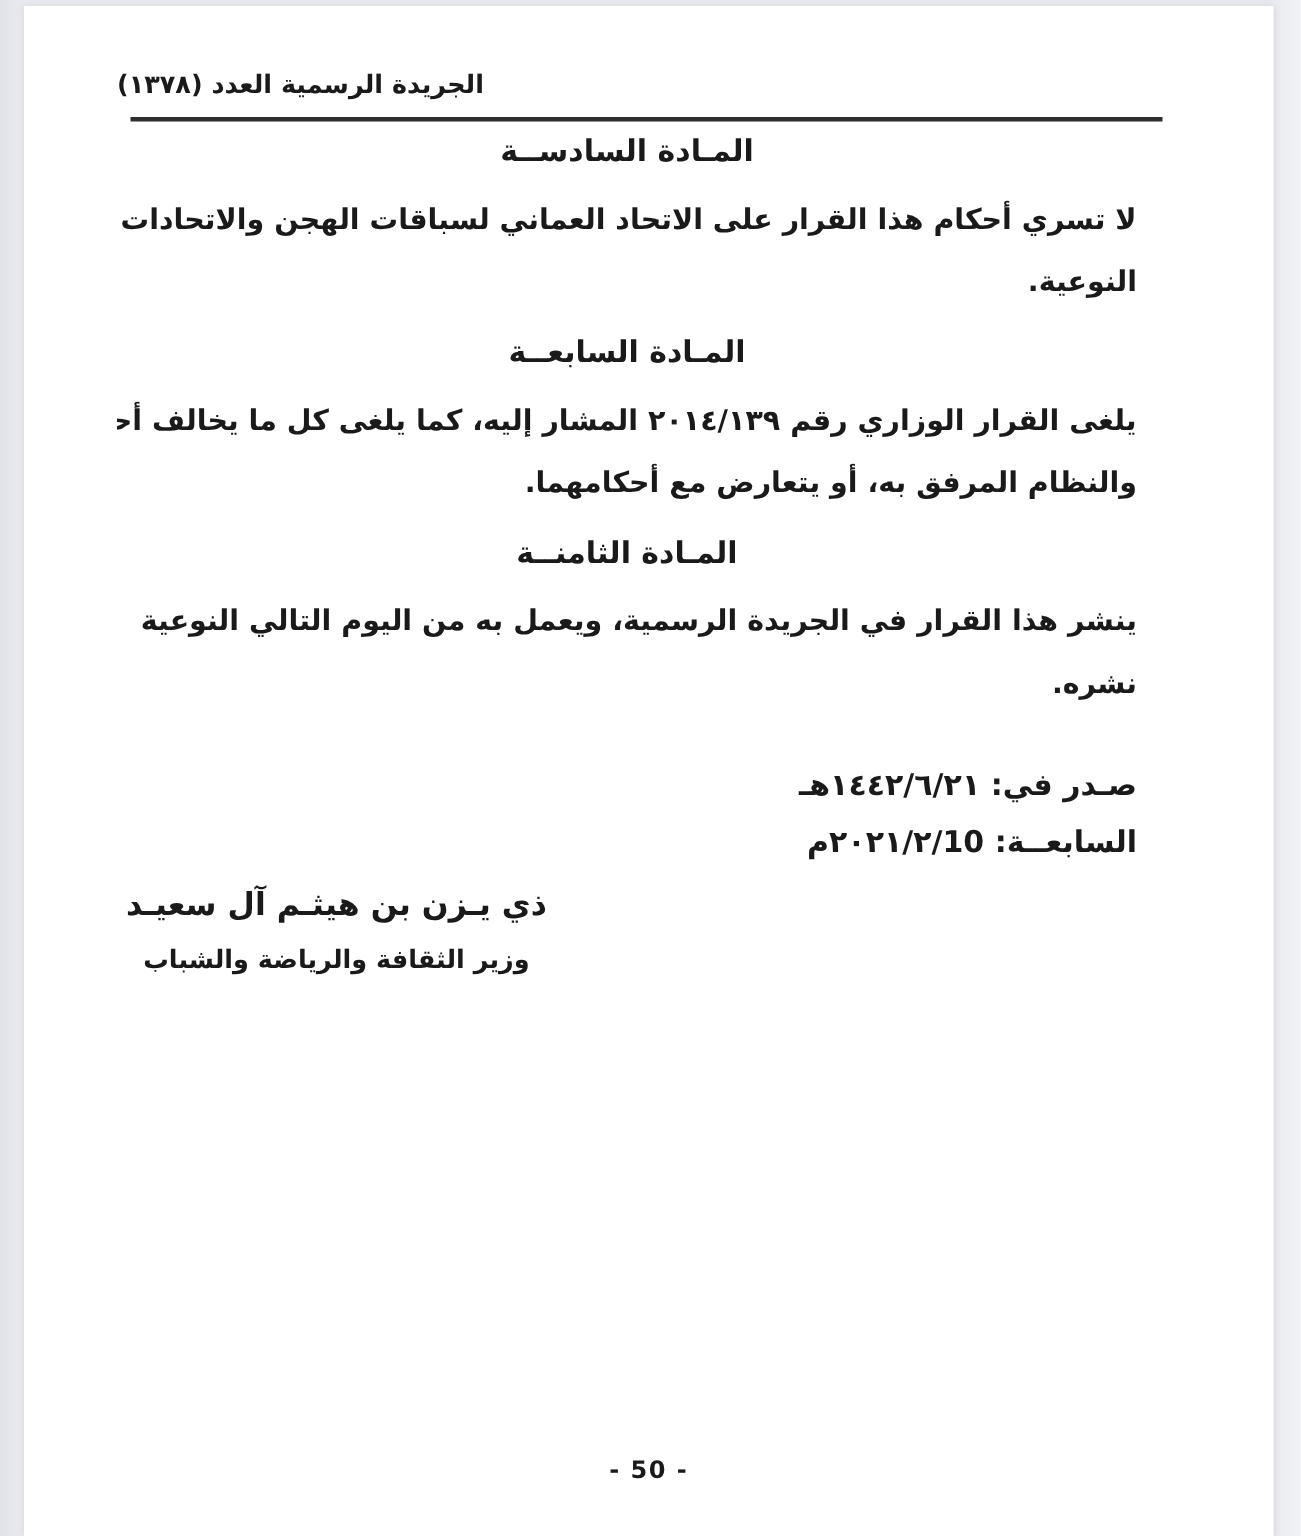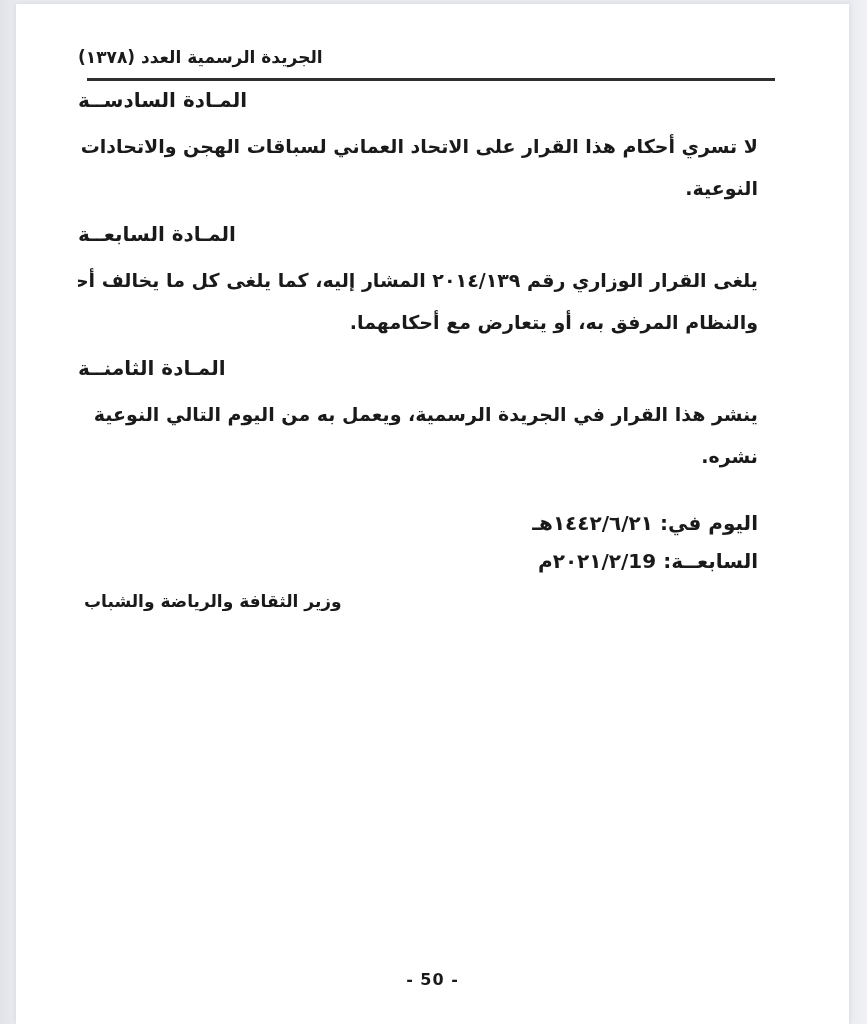--- a/index.html
+++ b/index.html
@@ -40,21 +40,21 @@
     border-bottom: 3px solid #2f2f31;
     margin-top: 10px;
     margin-left: 9px;
     margin-right: -17px;
   }
   .article-heading {
     margin-top: 10px;
     font-size: 20px;
     line-height: 30px;
     font-weight: 700;
-    text-align: left;
+    text-align: center;
   }
   #articles .article-heading:first-child {
     margin-top: 4px;
   }
   .article-paragraph {
     margin-top: 10px;
     font-size: 19px;
     font-weight: 700;
     line-height: 42px;
   }
@@ -132,28 +132,29 @@
             <div class="pline last">والنظام المرفق به، أو يتعارض مع أحكامهما.</div>
           </div>
           <div class="article-heading">المـادة الثامنــة</div>
           <div class="article-paragraph">
             <div class="pline last">ينشر هذا القرار في الجريدة الرسمية، ويعمل به من اليوم التالي النوعية نشره.</div>
           </div>
         </div>
 
       <div class="issuance">
         <div class="iline">
-          <span>اليوم في:</span><span class="dval">١٤٤٢/٦/٢١هـ</span>
+          <span>صـدر في:</span><span class="dval">١٤٤٢/٦/٢١هـ</span>
         </div>
         <div class="iline">
-          <span>السابعــة:</span><span class="dval">٢٠٢١/٢/19م</span>
+          <span>السابعــة:</span><span class="dval">٢٠٢١/٢/10م</span>
         </div>
       </div>
 
       <div class="signature">
+        <div class="name">ذي يـزن بن هيثـم آل سعيـد</div>
         <div class="title">وزير الثقافة والرياضة والشباب</div>
       </div>
 
     </div>
 
     <div class="page-number">- 50 -</div>
   </div>
 </div>
 
 </body></html>

